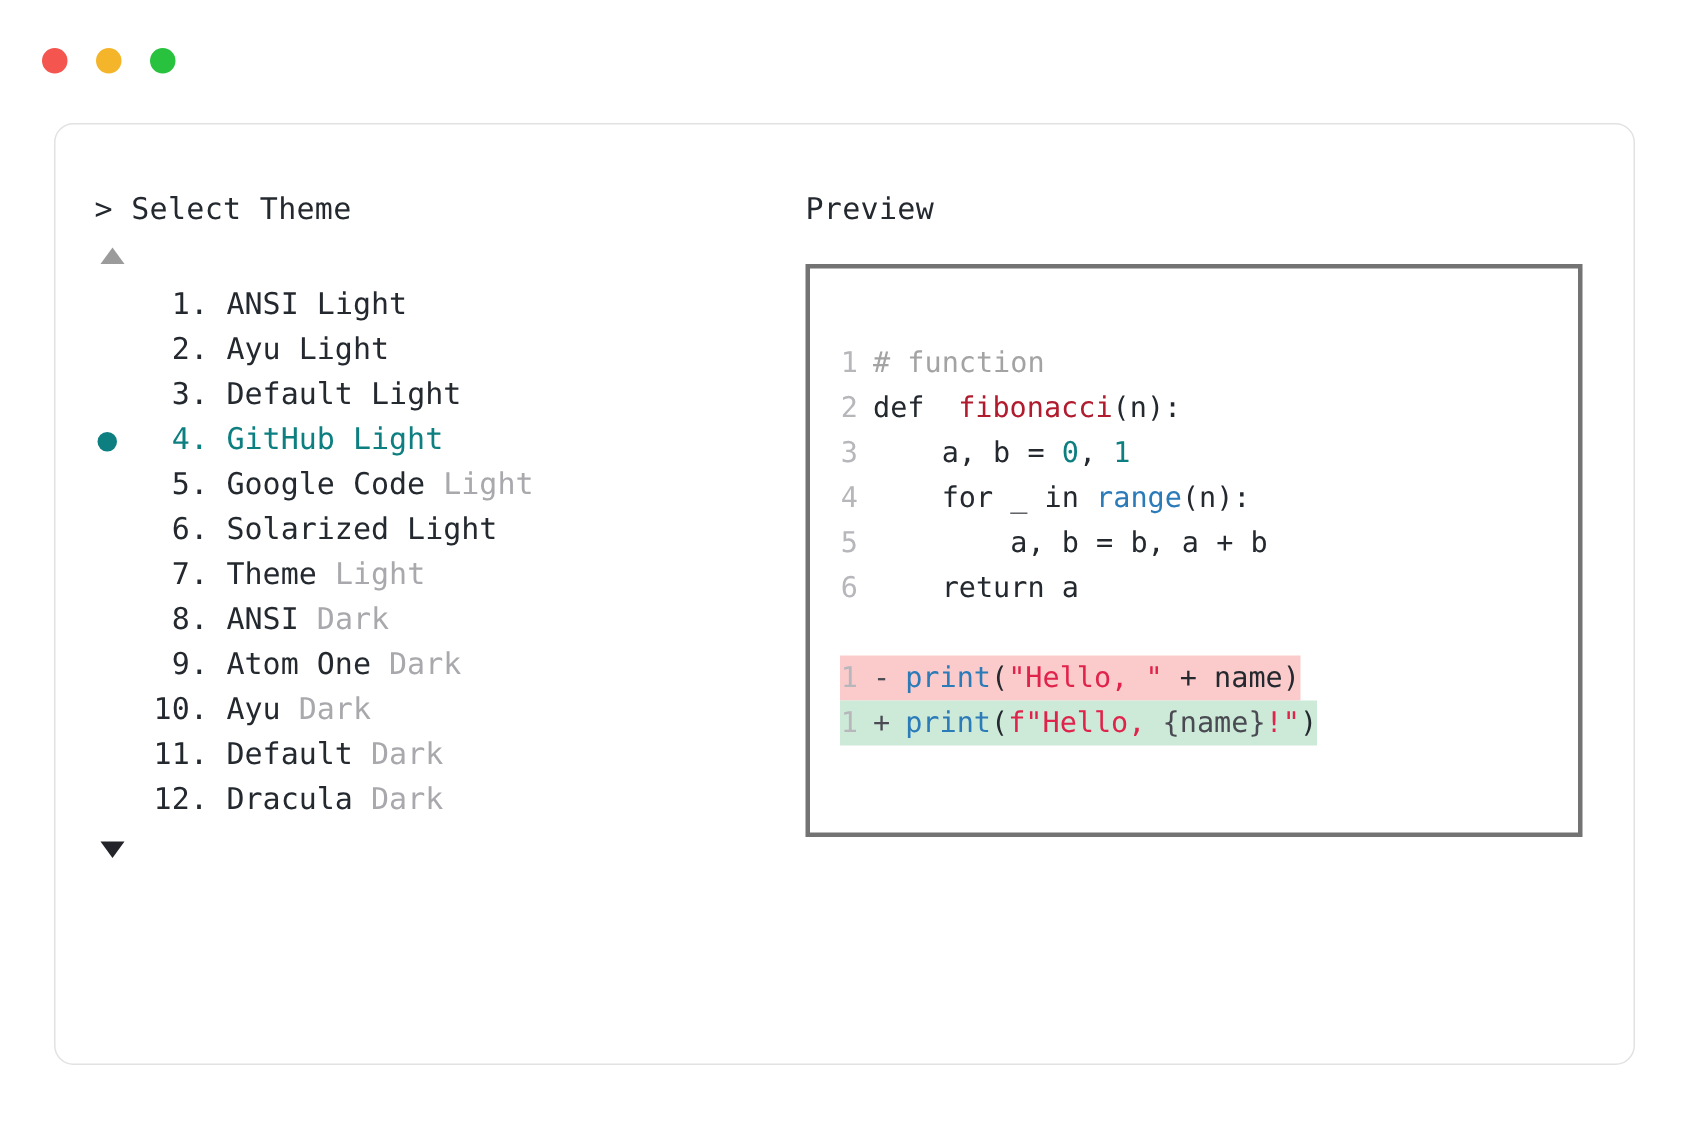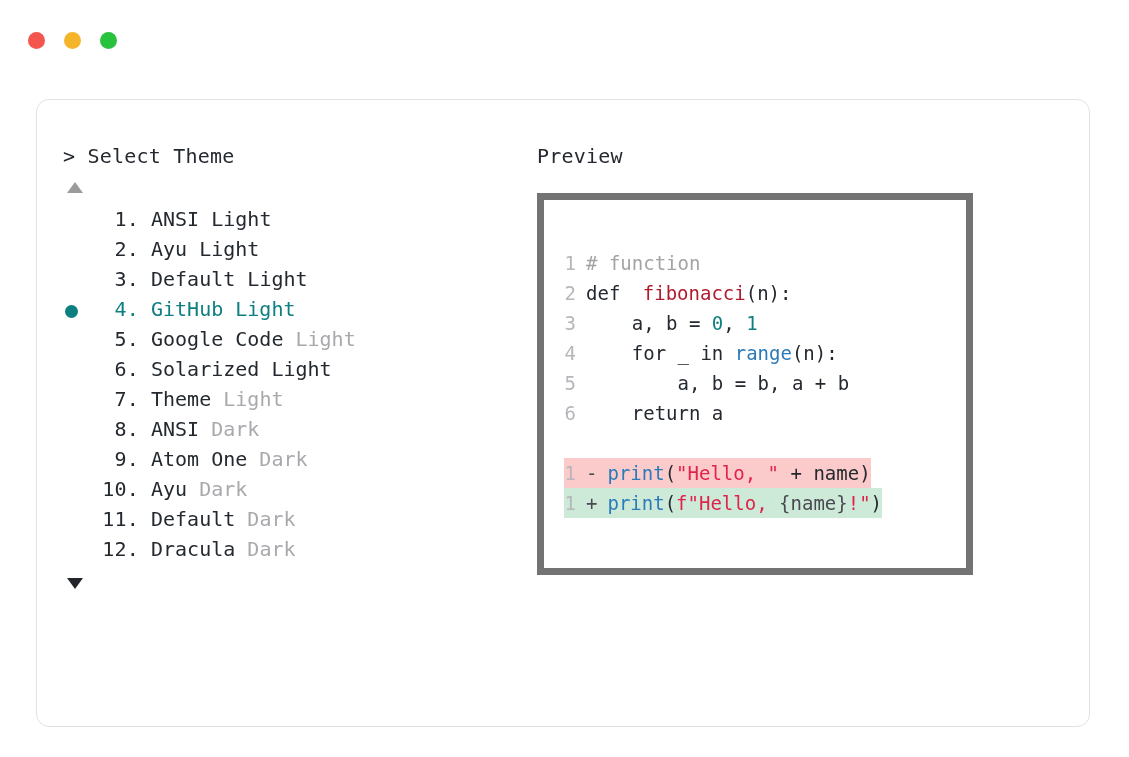--- a/index.html
+++ b/index.html
@@ -27,21 +27,21 @@
     width: 17px;
     height: 17px;
     border-radius: 50%;
     display: block;
   }
 
   
   .card {
     position: absolute;
     left: 36px;
-    top: 99px;
+    top: 82px;
     width: 1054px;
     height: 628px;
     box-sizing: border-box;
     border: 1px solid #e2e2e4;
     border-radius: 13px;
     background: #ffffff;
   }
 
   
   .columns {
@@ -134,24 +134,24 @@
     margin-top: 30px;
     font-size: 19px;
     color: #b3b3b8;
     white-space: pre;
     letter-spacing: 0.1px;
   }
 
   
   .preview-panel {
     margin-top: 27px;
-    width: 436px;
+    width: 518px;
     height: 382px;
     box-sizing: border-box;
-    border: 7px solid #737373;
+    border: 3px solid #737373;
     background: #ffffff;
     position: relative;
   }
   .code {
     position: absolute;
     left: 20px;
     top: 48px;
     font-size: 19px;
     line-height: 30px;
     white-space: pre;

